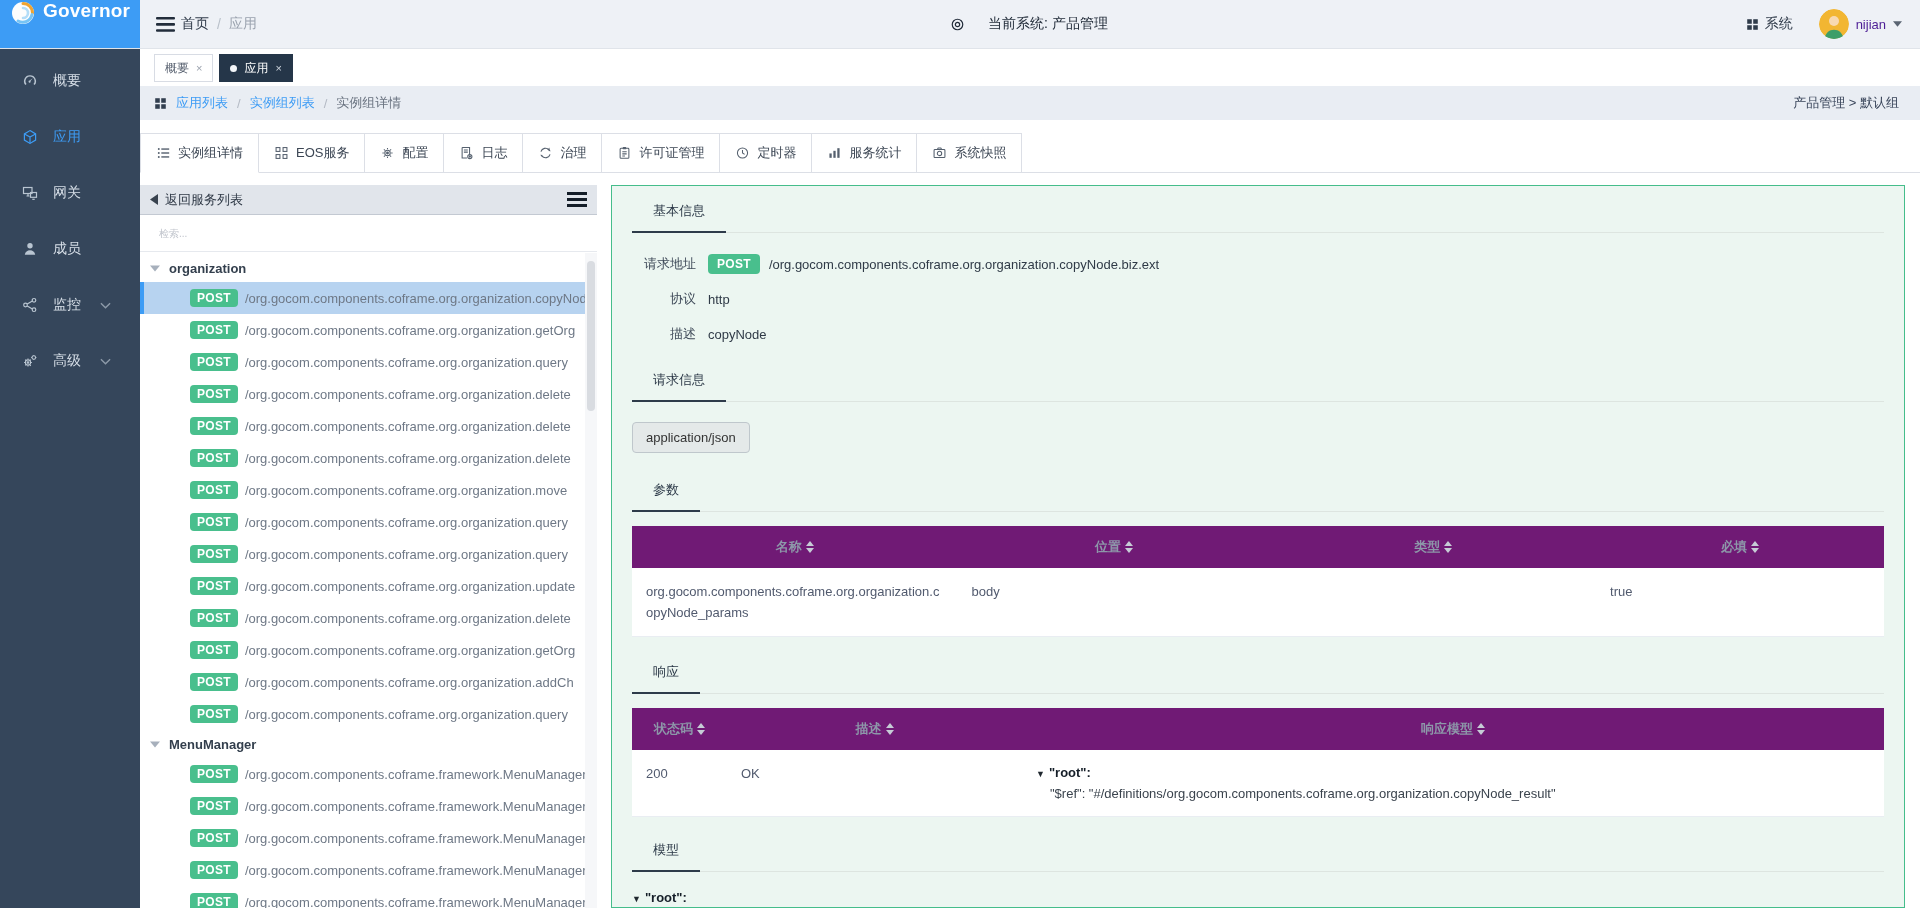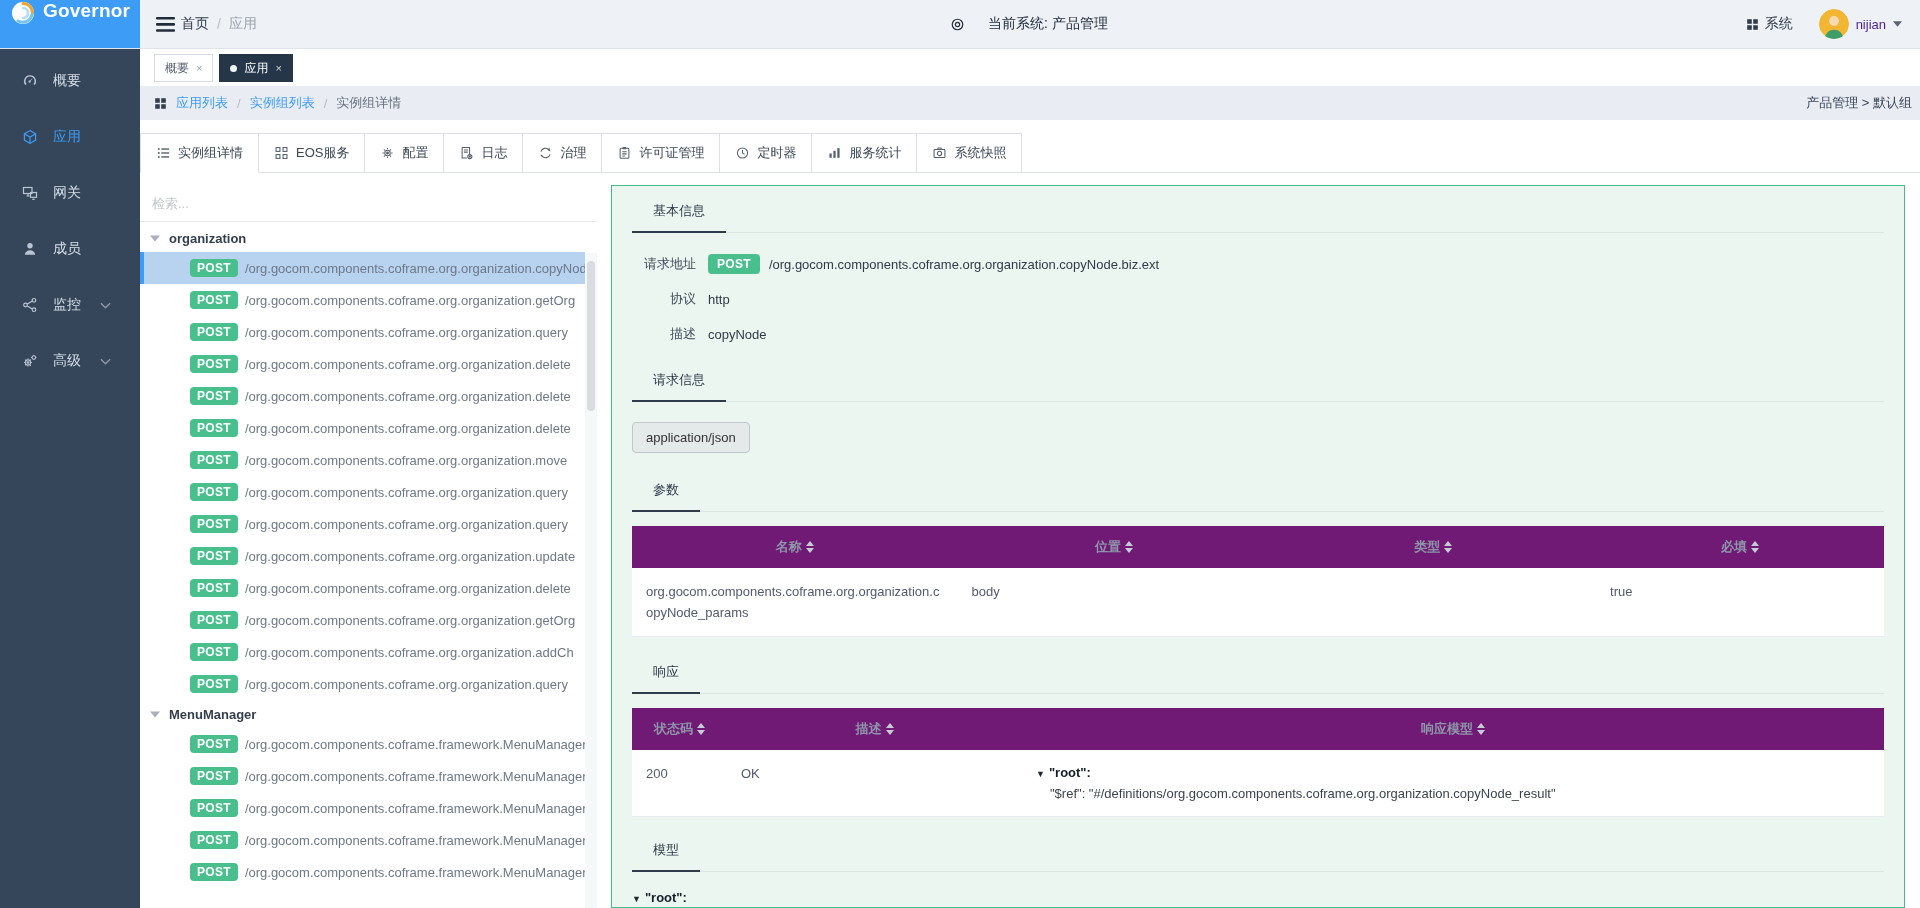--- a/index.html
+++ b/index.html
@@ -31,21 +31,21 @@
   .main{flex:1;display:flex;flex-direction:column;min-width:0;background:#fff;}
   
   .tabstrip{height:37px;flex:none;display:flex;align-items:flex-start;padding:5px 0 0 14px;background:#fff;gap:6px;}
   .ptab{height:28px;display:inline-flex;align-items:center;padding:0 10px;border:1px solid #d8dce4;background:#fff;
     font-size:12px;color:#57606f;cursor:pointer;gap:7px;}
   .ptab .x{color:#9aa1ad;font-size:11px;}
   .ptab.active{background:#253649;border-color:#253649;color:#fff;}
   .ptab.active .x{color:#cfd6de;}
   .ptab .dot{width:7px;height:7px;border-radius:50%;background:#f3f6f9;display:inline-block;}
   
-  .crumbbar{height:34px;flex:none;background:#e9edf3;display:flex;align-items:center;padding:0 8px 0 14px;gap:9px;font-size:13px;}
+  .crumbbar{height:34px;flex:none;background:#e9edf3;display:flex;align-items:center;padding:0 21px 0 14px;gap:9px;font-size:13px;}
   .crumbbar .icon{color:#323f4f;}
   .crumbbar a{color:#3d9cf5;text-decoration:none;cursor:pointer;}
   .crumbbar .sep{color:#b4bac4;}
   .crumbbar .cur{color:#6a7380;}
   .crumb-right{margin-left:auto;color:#39455a;font-size:13px;}
   
   .toolbar{margin-top:13px;display:flex;flex:none;height:40px;}
   .tool-tab{display:inline-flex;align-items:center;gap:7px;padding:0 15px;font-size:13px;color:#3c4654;background:#fff;
     border:1px solid #dcdfe6;border-left:0;cursor:pointer;}
   .tool-tab:first-child{border-left:1px solid #dcdfe6;}
@@ -53,21 +53,21 @@
   .tool-tab .icon{color:#55606e;}
   .toolbar-filler{flex:1;border-bottom:1px solid #dcdfe6;}
   
   .content-row{margin-top:12px;display:flex;height:723px;min-height:0;}
   
   .svc-panel{width:457px;flex:none;background:#fff;position:relative;display:flex;flex-direction:column;}
   .svc-head{height:30px;flex:none;background:#e1e5eb;border-bottom:1px solid #c3c9d2;display:flex;align-items:center;padding:0 10px;}
   .svc-back{display:flex;align-items:center;gap:7px;font-size:13px;color:#2f3946;cursor:pointer;}
   .svc-menu{margin-left:auto;cursor:pointer;color:#141d28;}
   .svc-search{height:37px;flex:none;border-bottom:1px solid #e6e9ee;display:flex;align-items:center;}
-  .svc-search input{border:0;outline:none;width:100%;height:100%;padding:0 12px;font-size:13px;color:#444;font-family:inherit;}
+  .svc-search input{border:0;outline:none;width:100%;height:100%;padding:0 19px;font-size:10px;color:#444;font-family:inherit;}
   .svc-search input::placeholder{color:#c0c4cc;}
   .svc-list{flex:1;overflow:hidden;padding-right:12px;padding-top:2px;}
   .svc-group-h{height:28px;display:flex;align-items:center;padding-left:10px;cursor:pointer;}
   .svc-group-h .caret{color:#a7b0bc;font-size:10px;margin-right:9px;}
   .svc-group-h .gname{font-size:13px;font-weight:bold;color:#333f4d;}
   .svc-item{height:32px;display:flex;align-items:center;padding-left:50px;cursor:pointer;}
   .svc-item.selected{background:#b7d3f0;box-shadow:inset 4px 0 0 #3d9cf5;}
   .badge{background:#49bf8d;color:#fff;font-size:12px;font-weight:bold;padding:2px 7px;border-radius:4px;flex:none;letter-spacing:.3px;}
   .svc-item .path{margin-left:7px;font-size:13px;color:#6e7886;white-space:nowrap;overflow:hidden;flex:1;}
   .svc-scrolltrack{position:absolute;top:68px;right:0;bottom:0;width:12px;background:#f6f7f9;}
@@ -379,20 +379,37 @@
               </svg>
             </span>
             <span>系统快照</span>
           </div>
           <div class="toolbar-filler"></div>
         </div>
 
       <div class="content-row">
 
         <div class="svc-panel">
+          <div class="svc-head">
+            <span class="svc-back">
+              <span class="icon" style="color:#39434f">
+                <svg width="8" height="11" viewBox="0 0 8 11">
+                    <path d="M8 0 0 5.5 8 11z" fill="currentColor"></path>
+                  </svg>
+              </span>
+              <span>返回服务列表</span>
+            </span>
+            <span class="svc-menu icon">
+              <svg width="20" height="15" viewBox="0 0 20 15">
+                  <rect width="20" height="3" fill="currentColor"></rect>
+                  <rect y="6" width="20" height="3" fill="currentColor"></rect>
+                  <rect y="12" width="20" height="3" fill="currentColor"></rect>
+                </svg>
+            </span>
+          </div>
           <div class="svc-search">
             <input type="text" placeholder="检索..." style="">
           </div>
           <div class="svc-list" id="svcList">
               <div class="svc-group-h">
                 <span class="icon caret" style="color: rgb(167, 176, 188);">
                   <svg width="10" height="7" viewBox="0 0 10 7">
                     <path d="M0 .5h10L5 6.5z" fill="currentColor"></path>
                   </svg>
                 </span>

